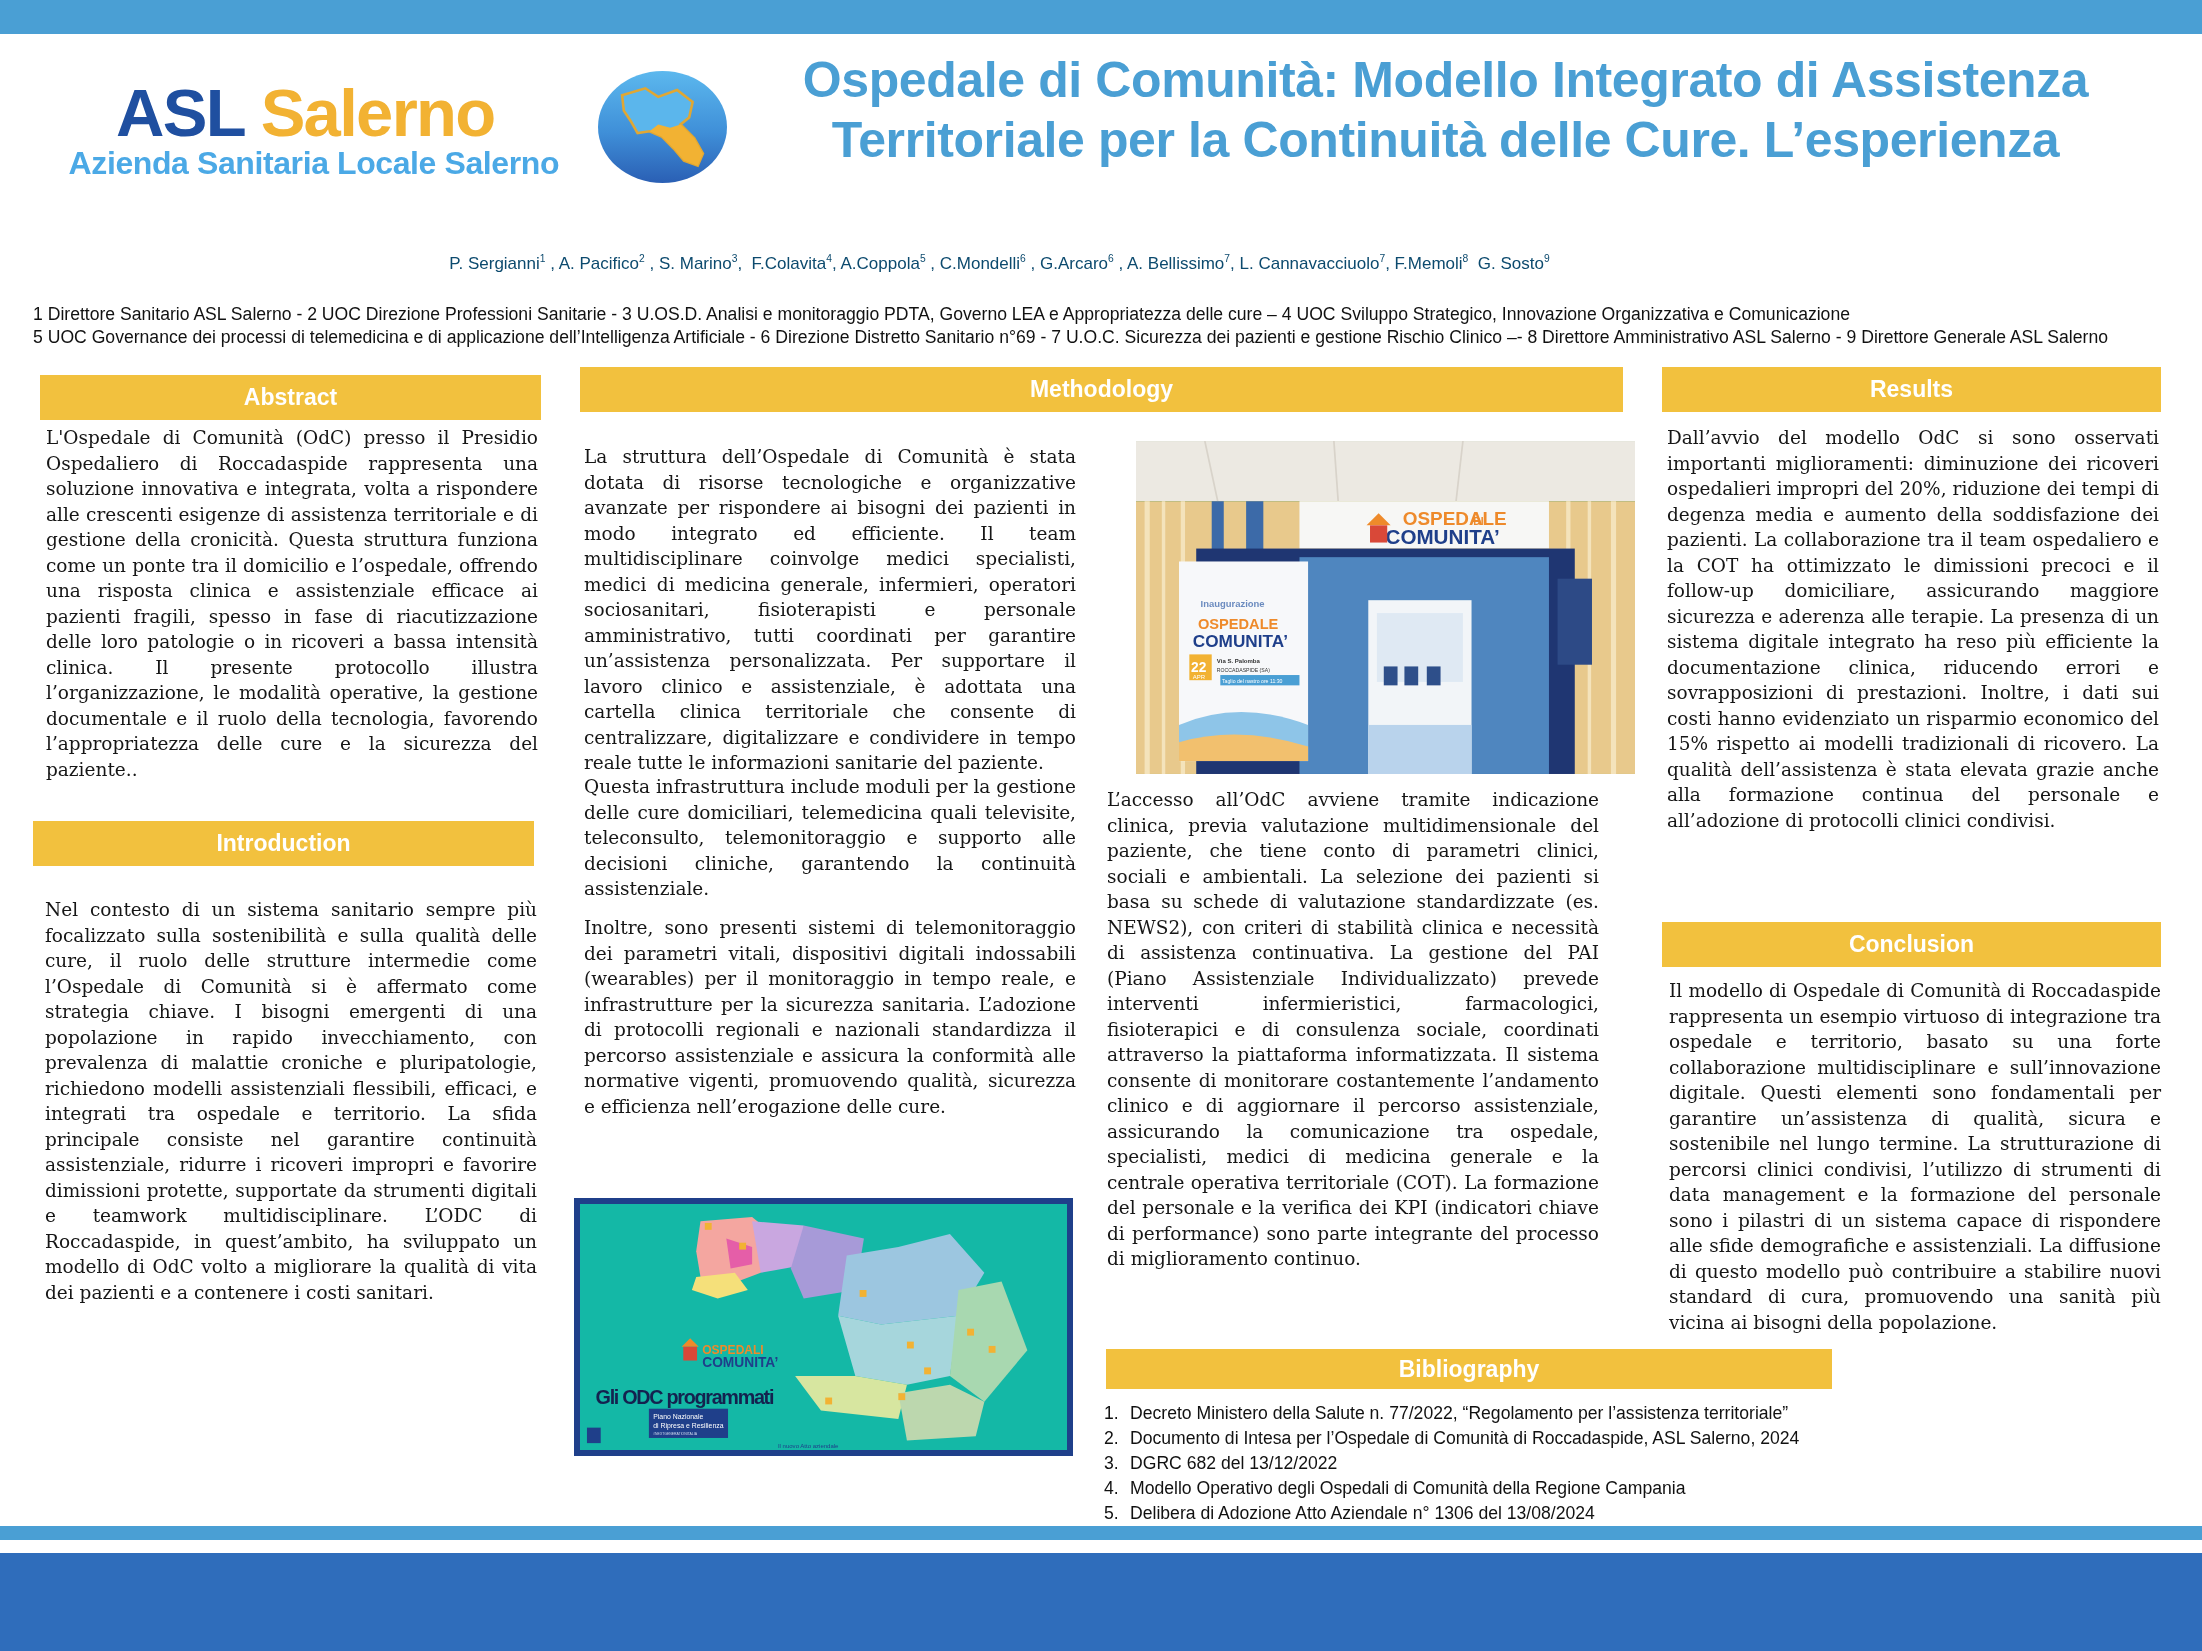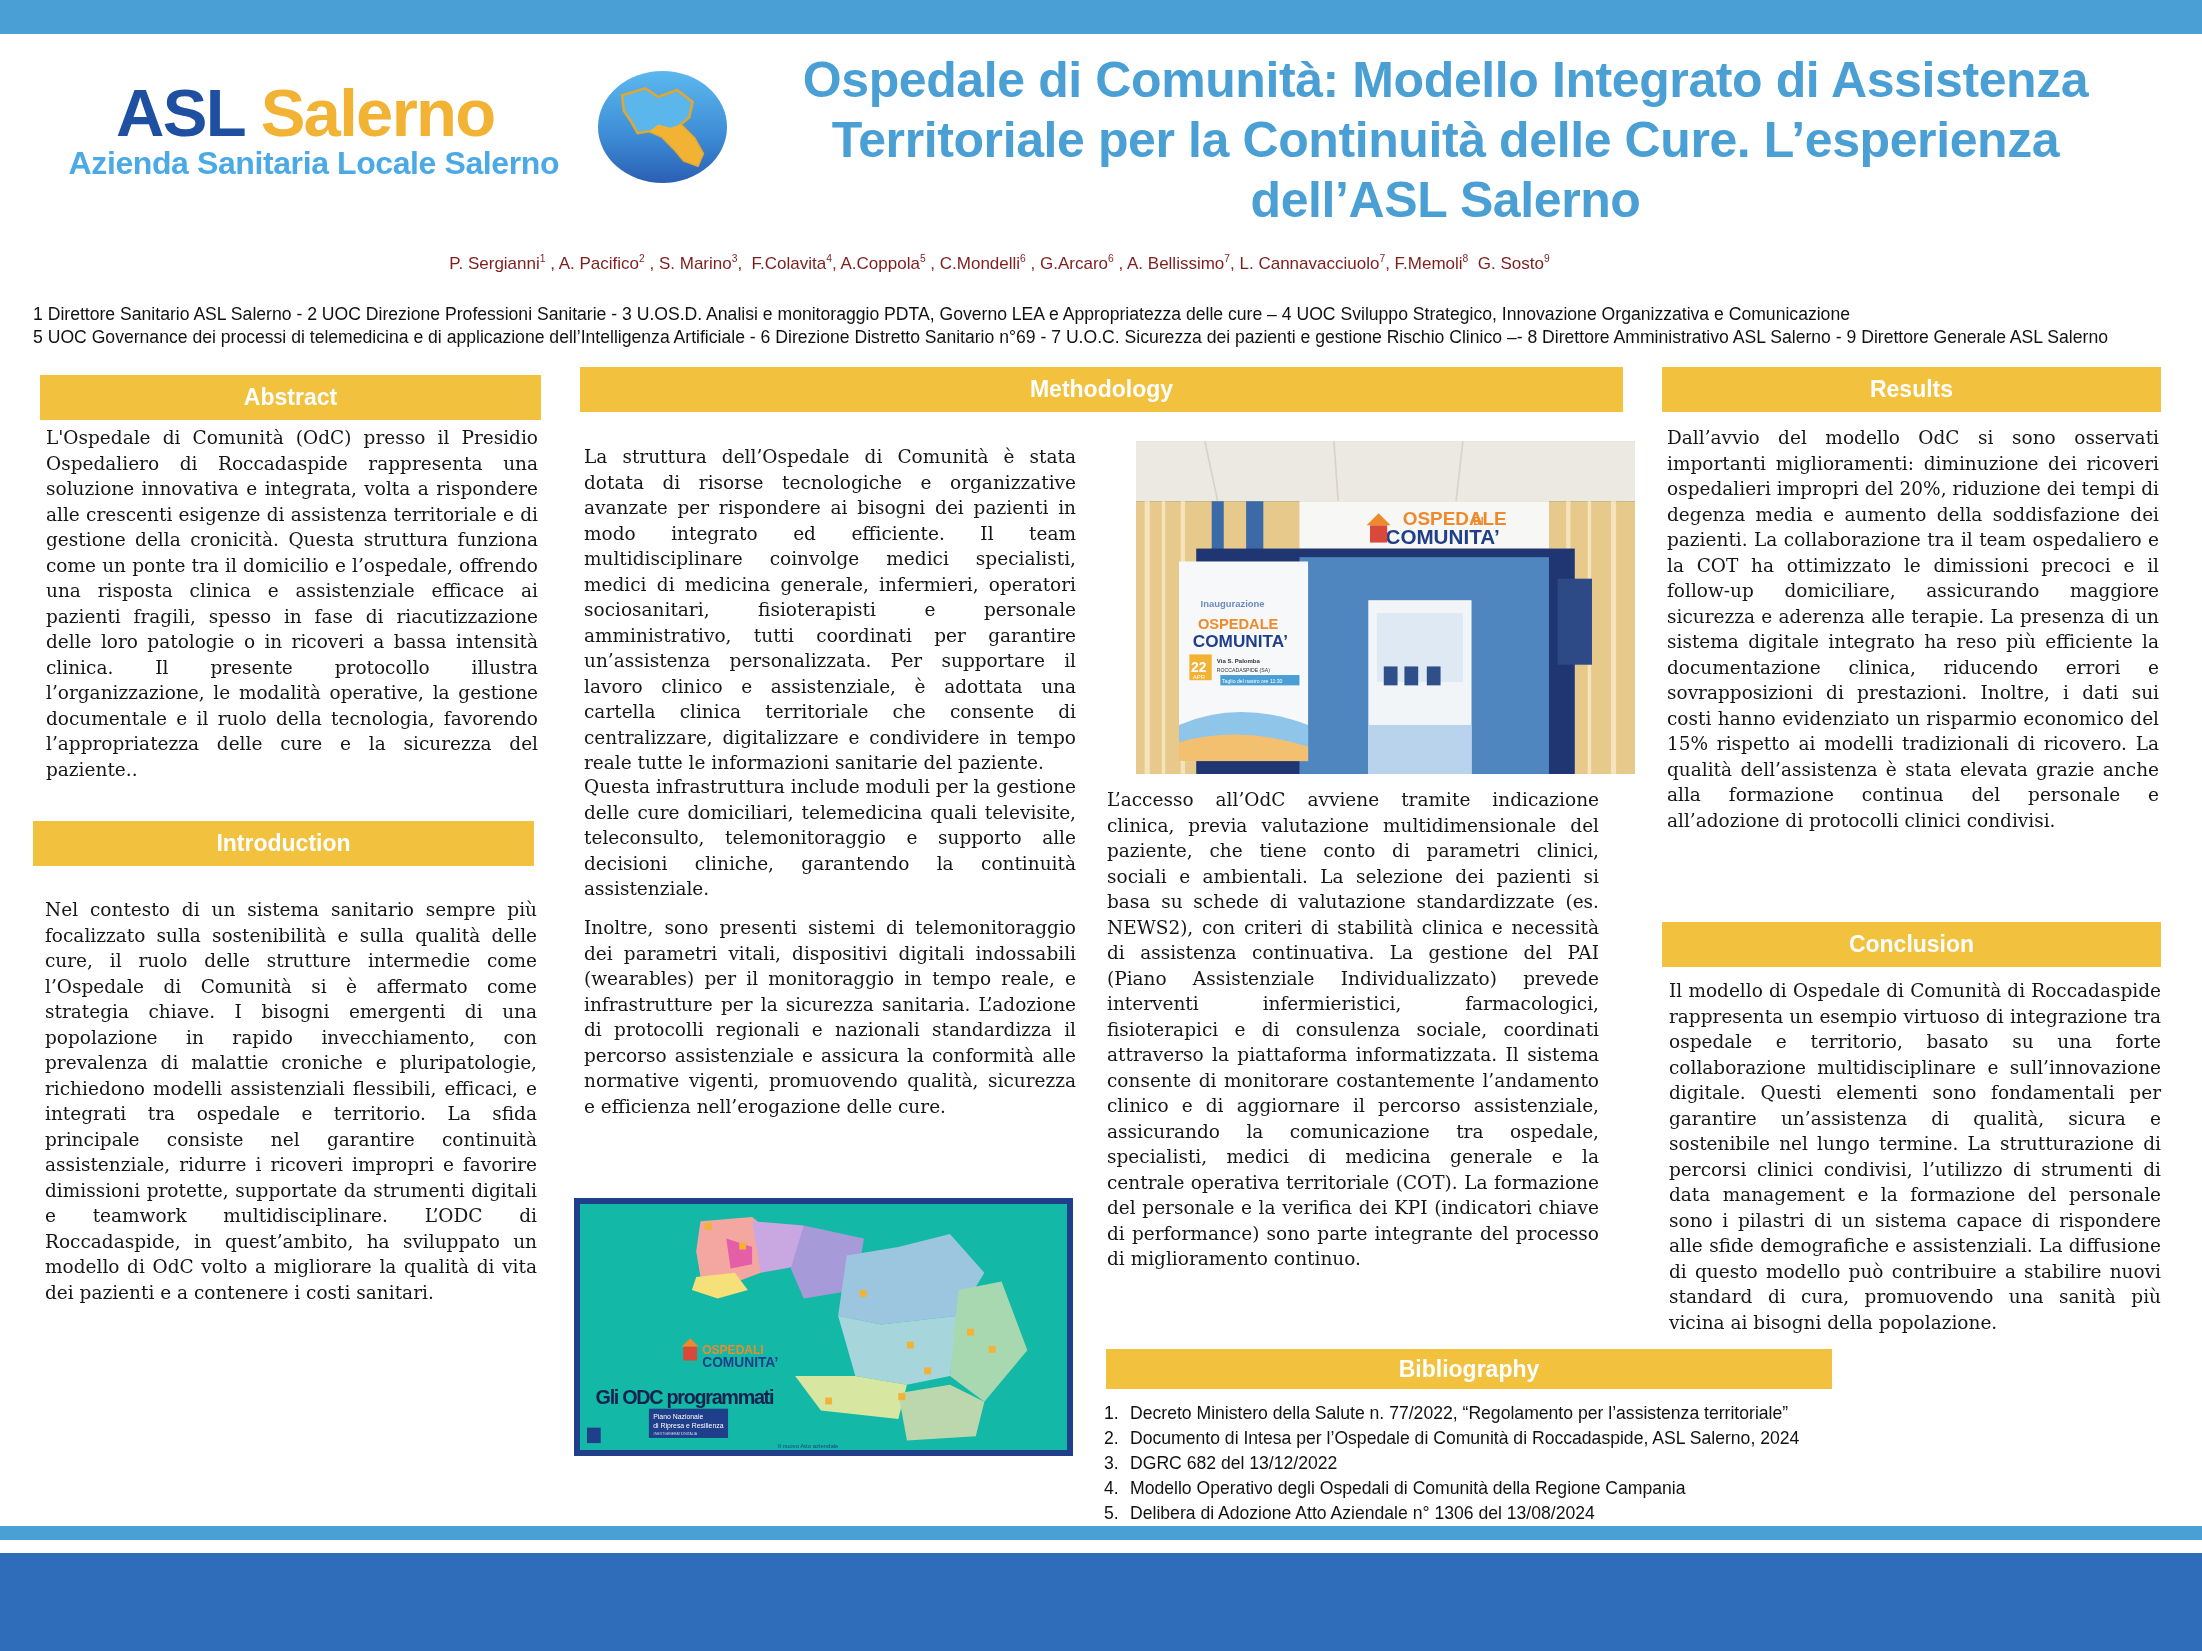--- a/index.html
+++ b/index.html
@@ -17,21 +17,21 @@
   .logo-asl .s { color: #f2b233; }
   .logo-sub { position: absolute; left: 8.6px; top: 76px; font-family: "Liberation Sans", sans-serif; font-weight: bold; font-size: 32px; color: #4ba9e6; letter-spacing: -0.4px; white-space: nowrap; }
   .logo-globe { position: absolute; left: 538px; top: 1.7px; width: 129px; height: 112px; border-radius: 50%;
     background: linear-gradient(180deg, #5cb8ee 0%, #3f8fd8 55%, #2a5fb4 100%); overflow: hidden; }
   .logo-globe svg { position: absolute; left: 0; top: 0; }
 
   
   .title { position: absolute; left: 757px; top: 50px; width: 1377px; text-align: center;
     font-family: "Liberation Sans", sans-serif; font-weight: bold; font-size: 50px; line-height: 60px; color: #4a9fd4; letter-spacing: -0.4px; }
   .authors { position: absolute; left: 0; top: 253px; width: 1961px; text-align: center;
-    font-family: "Liberation Sans", sans-serif; font-size: 17px; color: #7f1d1d; padding-left: 38px; }
+    font-family: "Liberation Sans", sans-serif; font-size: 17px; color: #0c4a6e; padding-left: 38px; }
   .authors sup { font-size: 10.3px; }
   .affiliations { position: absolute; left: 33px; top: 303px; width: 2142px;
     font-family: "Liberation Sans", sans-serif; font-size: 17.6px; line-height: 23px; color: #111; }
 
   
   .sec-head { position: absolute; background: #f2c13e; color: #ffffff; text-align: center;
     font-family: "Liberation Sans", sans-serif; font-weight: bold; font-size: 23px; display: flex; align-items: center; justify-content: center; }
 
   .body-text { position: absolute; font-family: "DejaVu Serif", serif; font-size: 18.5px; line-height: 25.5px; text-align: justify; color: #161616; }
 
@@ -57,21 +57,20 @@
     <svg width="129" height="112" viewBox="0 0 150 130">
       <path d="M28 28 L55 20 L70 30 L92 22 L110 36 L106 54 L96 62 L112 78 L122 96 L116 110 L100 104 L88 90 L74 76 L60 70 L46 72 L38 58 L30 46 Z" fill="#5bb6ec" stroke="#e0a733" stroke-width="3"></path>
       <path d="M60 70 L74 76 L88 90 L100 104 L116 110 L122 96 L112 78 L96 62 L84 66 L70 62 Z" fill="#f2b233"></path>
     </svg>
   </div>
 </div>
 
 <div class="title">
   <div>Ospedale di Comunità: Modello Integrato di Assistenza</div>
   <div>Territoriale per la Continuità delle Cure. L’esperienza</div>
-  <div>dell’ASL Salerno</div>
 </div>
 
 <div class="authors">
   <span>P. Sergianni</span><sup>1</sup> ,
   <span>A. Pacifico</span><sup>2</sup> ,
   <span>S. Marino</span><sup>3</sup>,&nbsp;
   <span>F.Colavita</span><sup>4</sup>,
   <span>A.Coppola</span><sup>5</sup> ,
   <span>C.Mondelli</span><sup>6</sup> ,
   <span>G.Arcaro</span><sup>6</sup> ,

